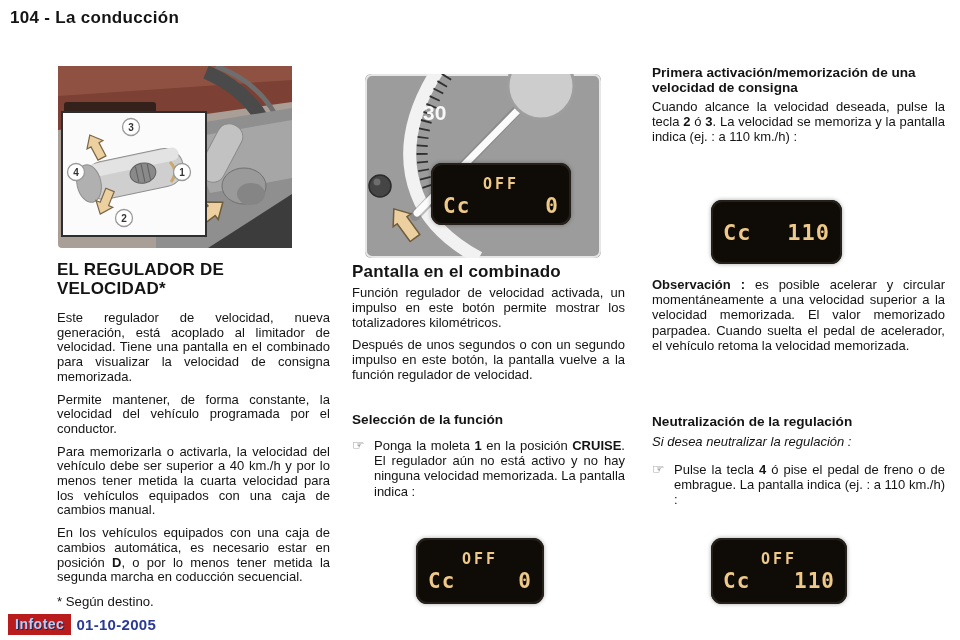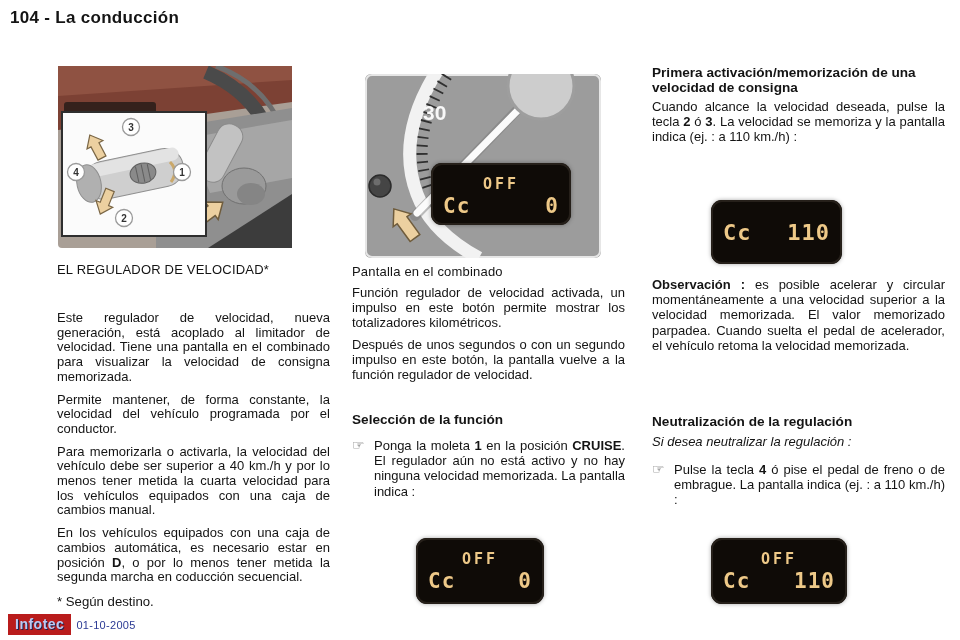--- a/index.html
+++ b/index.html
@@ -1,40 +1,40 @@
 <!DOCTYPE html>
 <html><head>
 <meta charset="utf-8">
 <style>
   html,body{margin:0;padding:0;background:#e9e9e9;}
   #page{position:relative;width:960px;height:640px;background:#ffffff;
         font-family:"Liberation Sans",sans-serif;color:#141414;overflow:hidden;}
   .abs{position:absolute;}
-  .h1{font-size:13px;font-weight:normal;line-height:19px;letter-spacing:.2px;}
+  .h1{font-size:17px;font-weight:bold;line-height:19px;letter-spacing:.2px;}
   .h2{font-size:13.6px;font-weight:bold;line-height:15px;}
   .body{font-size:13px;line-height:14.7px;text-align:justify;margin:8px 0 5px 0;}
   .body-w{font-size:13px;line-height:15.2px;text-align:justify;margin:0 0 6px 0;}
   .bold{font-weight:bold;}
   .pageheader{font-size:17px;font-weight:bold;letter-spacing:.3px;}
   .bullet{display:flex;margin-top:7px;}
   .bullet .glyph{flex:none;width:22px;color:#5a5a5a;font-size:14px;line-height:15px;}
   .bullet .btext{flex:1;text-align:justify;font-size:13px;line-height:15.2px;}
   .fig{position:absolute;}
   .lcd{position:absolute;background:#0f0b07;border-radius:11px;color:#eec988;
        font-family:"DejaVu Sans Mono",monospace;font-weight:bold;
        box-shadow:0 0 0 2px #26201a inset, 0 0 4px rgba(0,0,0,.35);}
   .lcd .l1{text-align:center;font-size:15px;letter-spacing:3px;margin-top:12px;}
   .lcd .l2{display:flex;justify-content:space-between;padding:1px 12px 0 12px;
            font-size:21px;letter-spacing:1px;}
   .lcd.single{display:flex;}
   .lcd.single .l2{flex:1;align-items:center;align-self:center;font-size:22px;}
   .footnote{font-size:13.2px;}
   .badge{background:#b91c1c;color:#bcc9f2;font-weight:bold;font-size:14px;
          padding:2px 7px 3px 7px;text-shadow:1px 1px 0 #1c2450;letter-spacing:.5px;}
-  .date{color:#2b3a94;font-weight:normal;font-size:11px;letter-spacing:.3px;}
+  .date{color:#2b3a94;font-weight:bold;font-size:15px;letter-spacing:.3px;}
   .watermark{color:#a7a7a7;font-size:27px;letter-spacing:.5px;}
   svg text{font-family:"Liberation Sans",sans-serif;}
 </style>
 </head>
 <body>
 
 <div id="page">
 
   <div class="abs pageheader" style="left:10px;top:8px;">104 - La conducción</div>
 

